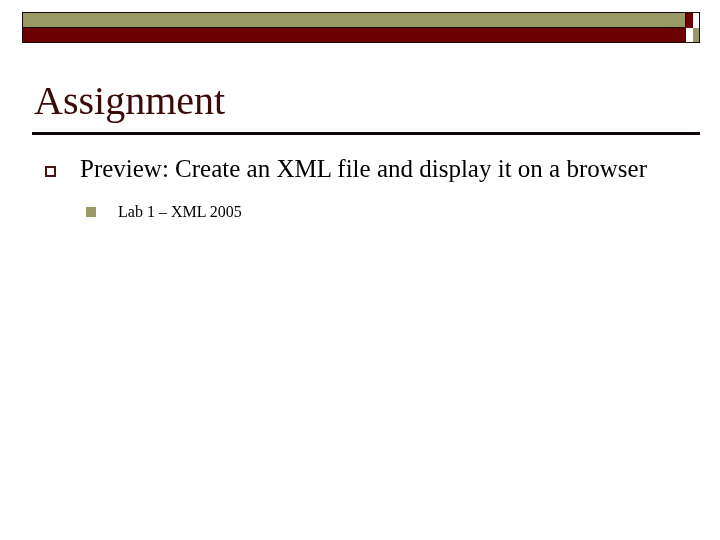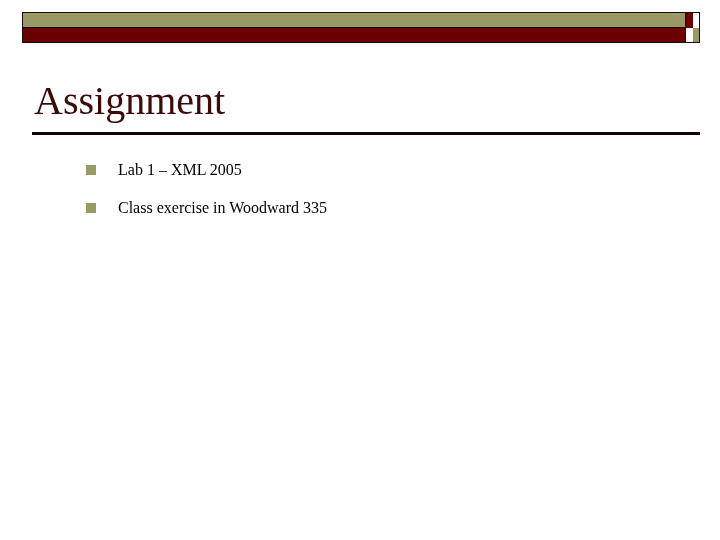--- a/index.html
+++ b/index.html
@@ -164,25 +164,25 @@
       <div class="deco-check-tl"></div>
       <div class="deco-check-br"></div>
     </div>
   </div>
 
   <div class="title">Assignment</div>
   <div class="title-rule"></div>
 
   <div class="body-area">
 
+    <div class="bullet-l1">
+      <span class="bullet-l1-marker"></span>
+      <span class="bullet-l1-text">Preview: Create an XML file and display it on a browser</span>
+    </div>
 
     <div class="bullet-l2">
       <span class="bullet-l2-marker"></span>
       <span class="bullet-l2-text">Lab 1 – XML 2005</span>
     </div>
 
-    <div class="bullet-l2">
-      <span class="bullet-l2-marker"></span>
-      <span class="bullet-l2-text">Class exercise in Woodward 335</span>
-    </div>
 
   </div>
 </div>
 
 </body></html>

